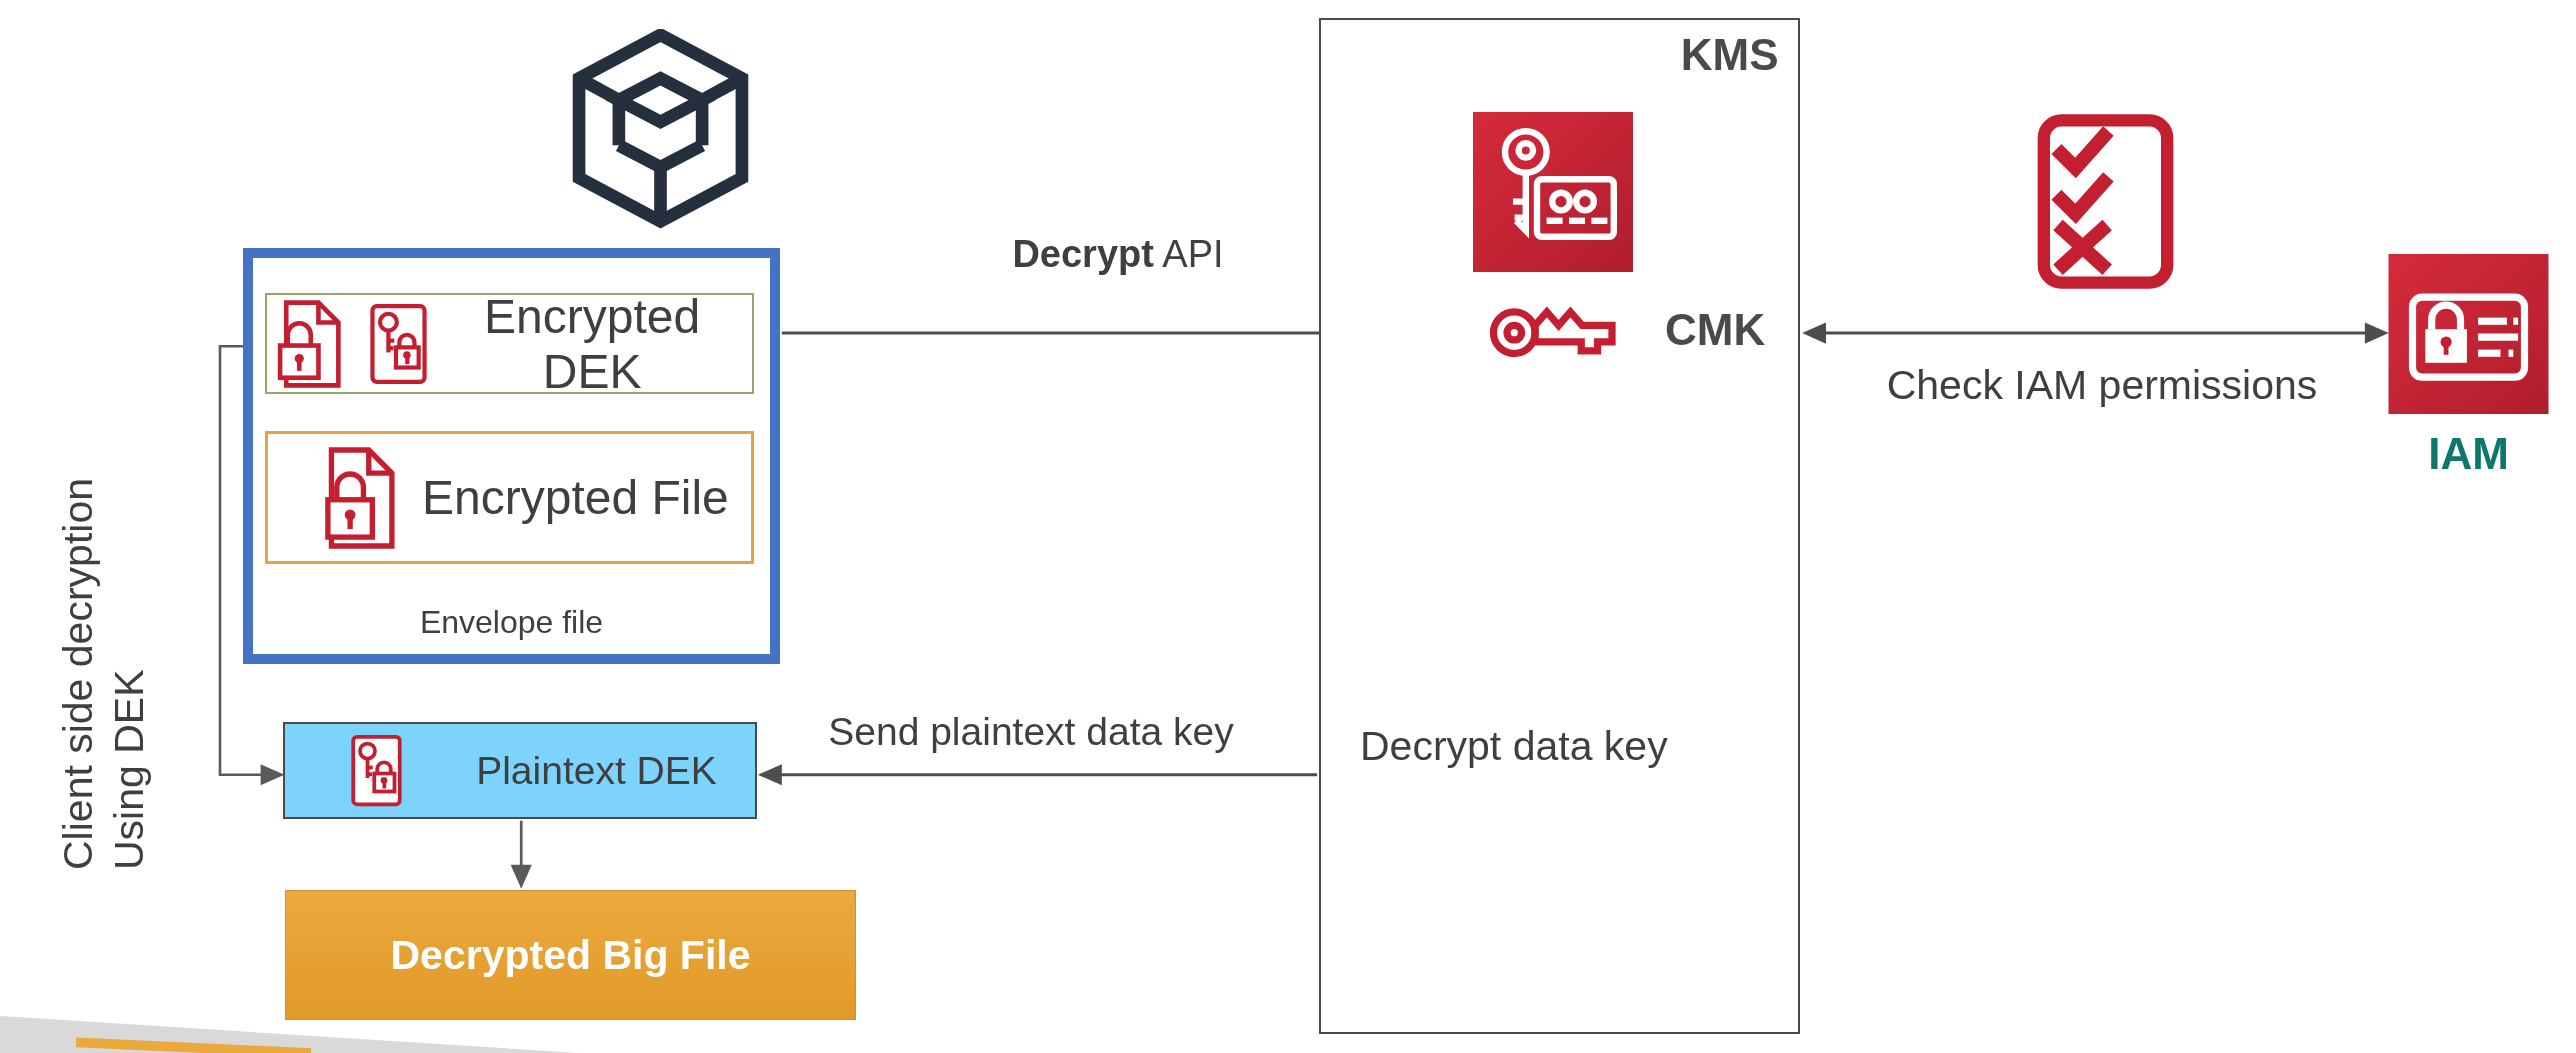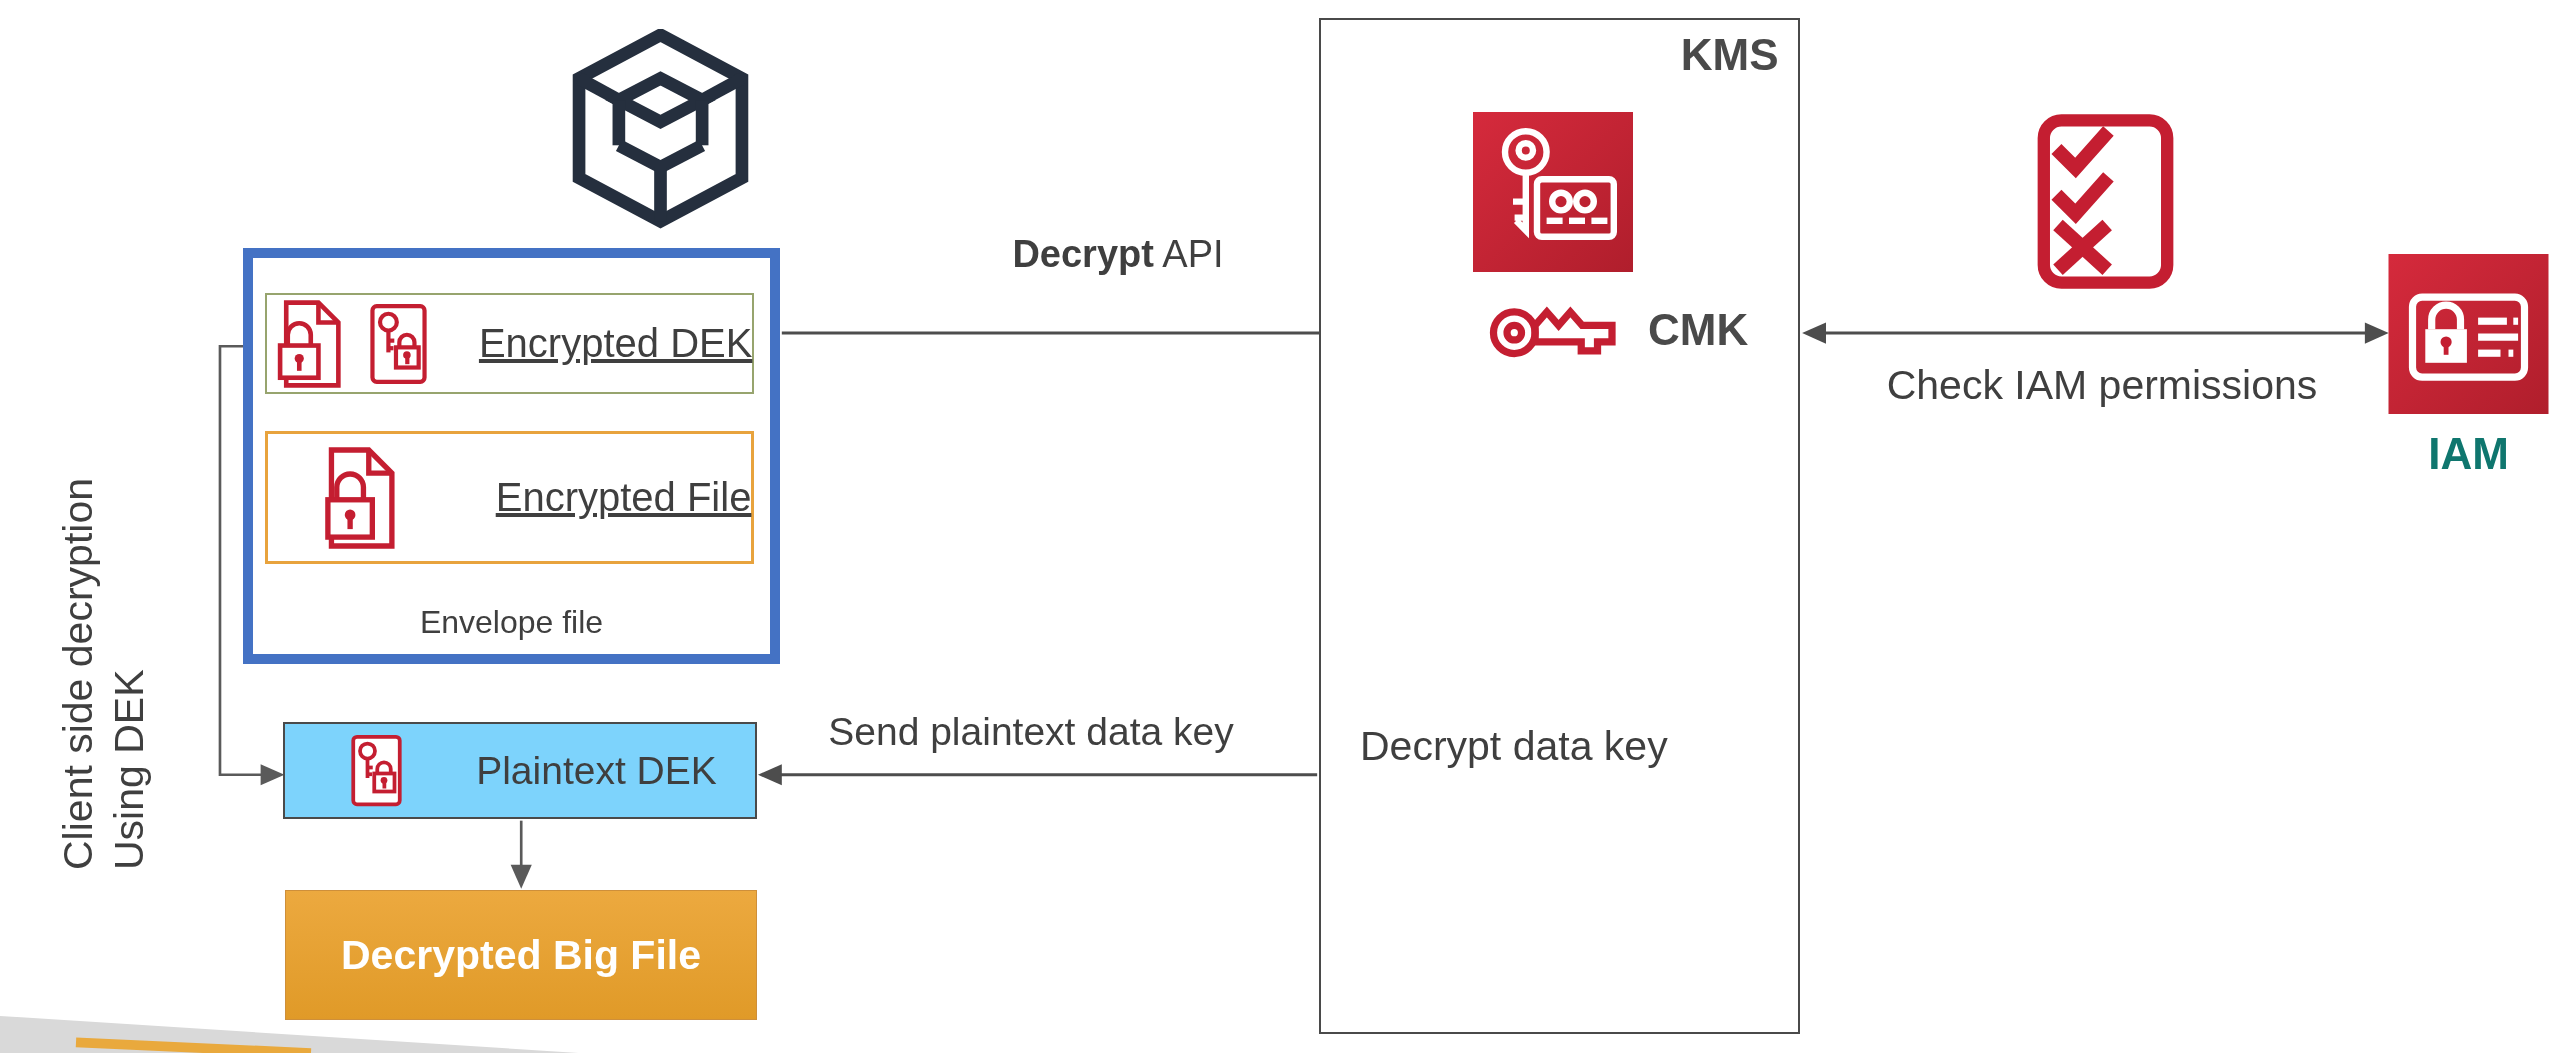--- a/index.html
+++ b/index.html
@@ -11,39 +11,39 @@
   
   .vlabel{position:absolute;left:53px;top:870px;transform:rotate(-90deg);transform-origin:0 0;
           width:548px;font-size:41px;line-height:51px;white-space:nowrap;color:#3F3F3F;}
 
   
   .envelope{position:absolute;left:243px;top:248px;width:537px;height:416px;
             border:10.6px solid #4472C4;background:#fff;box-sizing:border-box;}
   .row{position:absolute;display:flex;align-items:center;background:#fff;box-sizing:border-box;}
   .row-dek{left:12.4px;top:35px;width:489px;height:101px;border:2.7px solid #97A46E;}
   .row-file{left:12.4px;top:173px;width:489px;height:133px;border:3.5px solid #E8A33D;padding-left:16px;}
-  .row-label{flex:1;text-align:right;font-size:40px;text-decoration:underline;}
+  .row-label{flex:1;text-align:center;font-size:48px;}
   .env-title{position:absolute;left:0;top:346px;width:100%;text-align:center;font-size:32px;}
 
   
   .ptx{position:absolute;left:283px;top:722px;width:474px;height:97px;border:2.7px solid #4A4A4A;
        background:#7dd3fc;display:flex;align-items:center;box-sizing:border-box;gap:32px;}
   .ptx-label{flex:1;text-align:center;font-size:39px;}
 
   
-  .bigfile{position:absolute;left:285px;top:890px;width:472px;height:130px;
+  .bigfile{position:absolute;left:285px;top:890px;width:571px;height:130px;
            background:linear-gradient(180deg,#ECA93F,#E09A28);border:1.8px solid #CE8F3A;
            display:flex;align-items:center;justify-content:center;box-sizing:border-box;}
   .bigfile-label{color:#ffffff;font-size:41px;font-weight:600;}
 
   
   .kmsbox{position:absolute;left:1319px;top:17.7px;width:481px;height:1016px;
           border:2.7px solid #4A4A4A;background:#fff;box-sizing:border-box;}
   .kms-title{position:absolute;top:10.6px;right:19.4px;font-size:44px;font-weight:bold;color:#4A4A4A;text-align:right;}
-  .cmk-row{position:absolute;left:166px;top:272px;display:flex;align-items:center;gap:25px;}
+  .cmk-row{position:absolute;left:166px;top:272px;display:flex;align-items:center;gap:42px;}
   .cmk-label{font-size:44px;font-weight:bold;color:#4A4A4A;}
   .kms-note{position:absolute;left:39px;top:700px;font-size:41px;line-height:53px;}
 
   .api-label{position:absolute;left:981px;top:233px;width:274px;text-align:center;font-size:38px;white-space:nowrap;}
   .send-label{position:absolute;left:777px;top:710px;width:508px;text-align:center;font-size:39px;white-space:nowrap;}
   .check-label{position:absolute;left:1837px;top:362px;width:530px;text-align:center;font-size:41px;white-space:nowrap;}
   .iam-label{position:absolute;left:2388px;top:429px;width:161px;text-align:center;font-size:44px;font-weight:bold;color:#0f766e;}
   .bold{font-weight:bold;}
 </style>
 </head>

